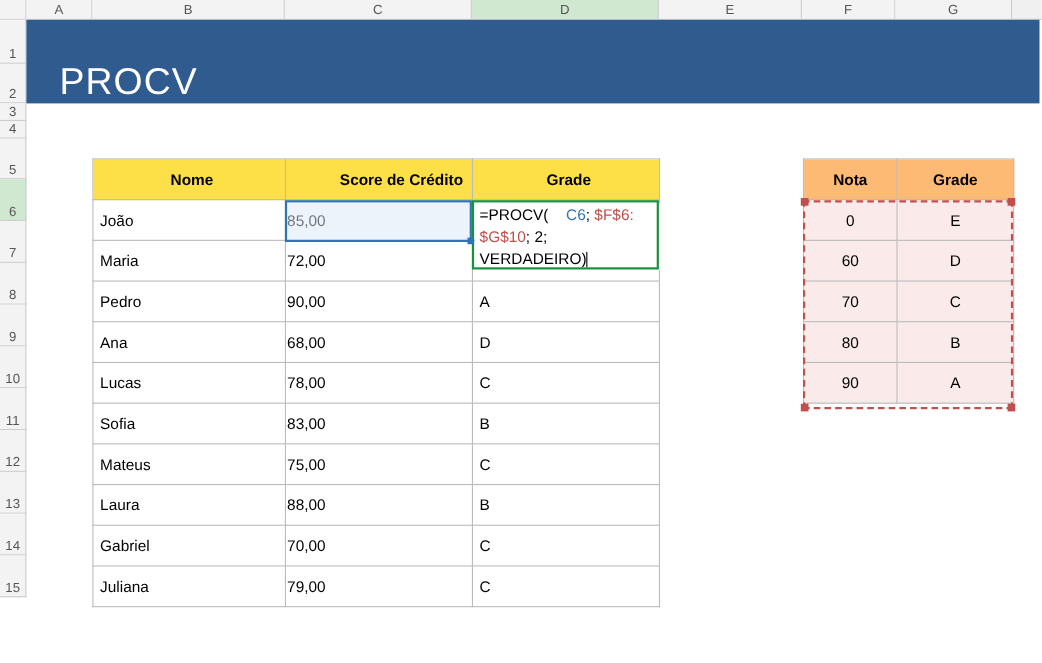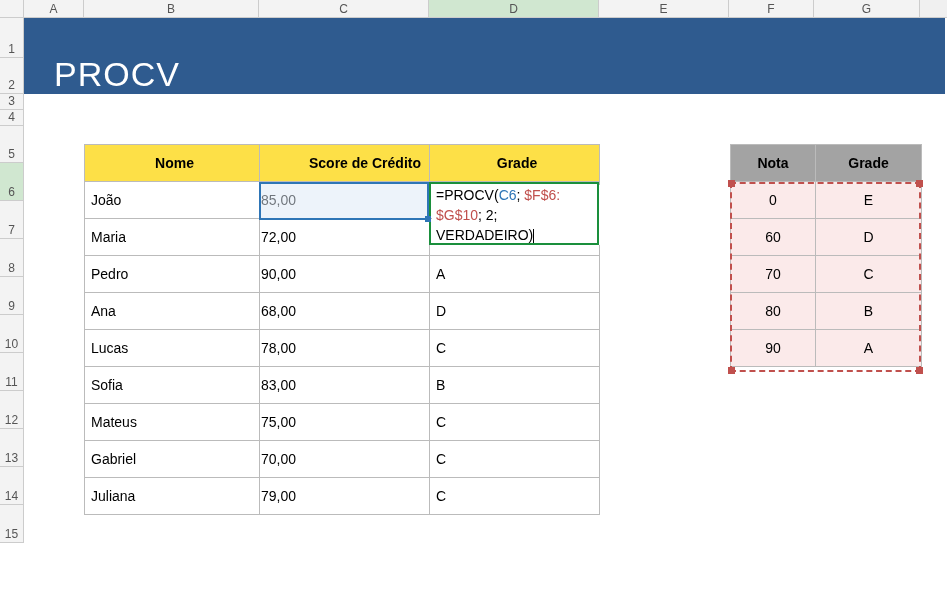--- a/index.html
+++ b/index.html
@@ -102,21 +102,21 @@
     left: 730px;
     top: 144px;
     border-collapse: collapse;
   }
   .lookup-table th, .lookup-table td {
     border: 1px solid #bbb;
     height: 37px;
     font-size: 14px;
     text-align: center;
   }
-  .lookup-table th { background: #a3a3a3; font-weight: bold; }
+  .lookup-table th { background: #fdba74; font-weight: bold; }
   .lookup-table td { background: #fbeaea; }
   .lookup-table .cF { width: 85px; }
   .lookup-table .cG { width: 106px; }
   
   .sel-blue {
     position: absolute;
     border: 2px solid #2e75b6;
     background: rgba(220,232,245,0.5);
     pointer-events: none;
     z-index: 5;
@@ -151,21 +151,21 @@
     left: 432px;
     top: 185px;
     width: 168px;
     font-size: 14px;
     line-height: 20px;
     background: #fff;
     z-index: 3;
     padding-left: 4px;
   }
   .f-black { color: #000; }
-  .f-blue { color: #2e75b6; }
+  .f-blue { color: #2e75b6; margin-left: 16px; }
   .f-red { color: #c0504d; }
 </style>
 </head>
 <body>
 
 <div class="workspace">
 
   <div class="col-headers">
     <div class="col-header" style="width:24px"></div>
     <div class="col-header col-A">A</div>
@@ -235,20 +235,25 @@
       <td class="cB">Sofia</td>
       <td class="cC">83,00</td>
       <td class="cD">B</td>
     </tr>
     <tr>
       <td class="cB">Mateus</td>
       <td class="cC">75,00</td>
       <td class="cD">C</td>
     </tr>
     <tr>
+      <td class="cB">Laura</td>
+      <td class="cC">88,00</td>
+      <td class="cD">B</td>
+    </tr>
+    <tr>
       <td class="cB">Gabriel</td>
       <td class="cC">70,00</td>
       <td class="cD">C</td>
     </tr>
     <tr>
       <td class="cB">Juliana</td>
       <td class="cC">79,00</td>
       <td class="cD">C</td>
     </tr>
   </tbody>

